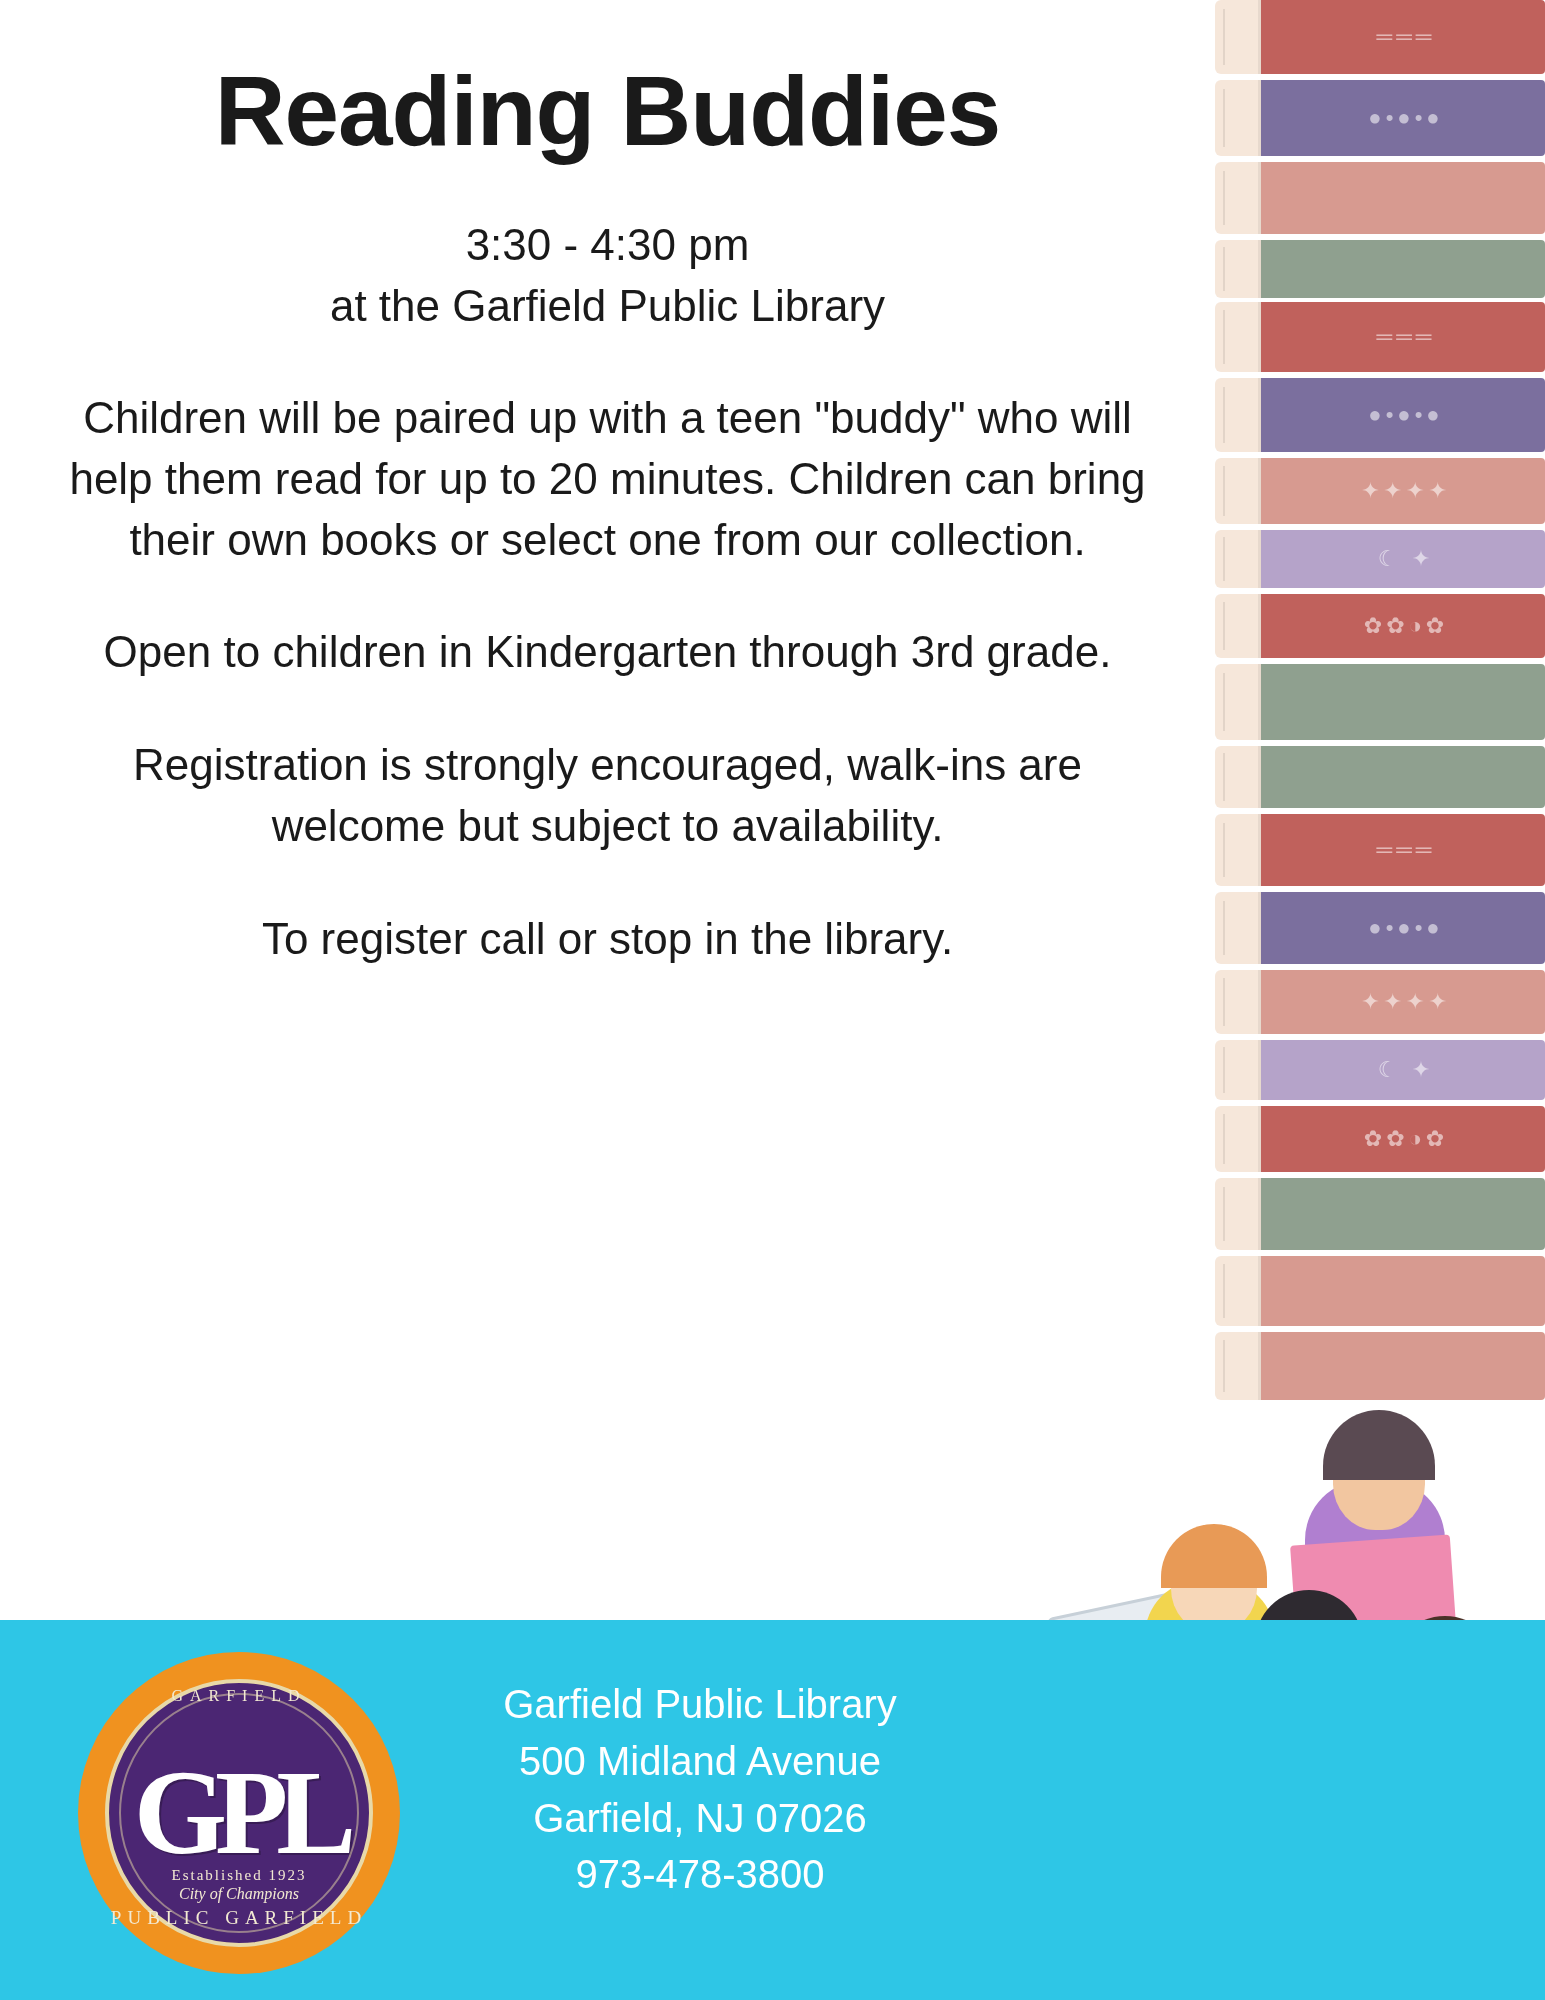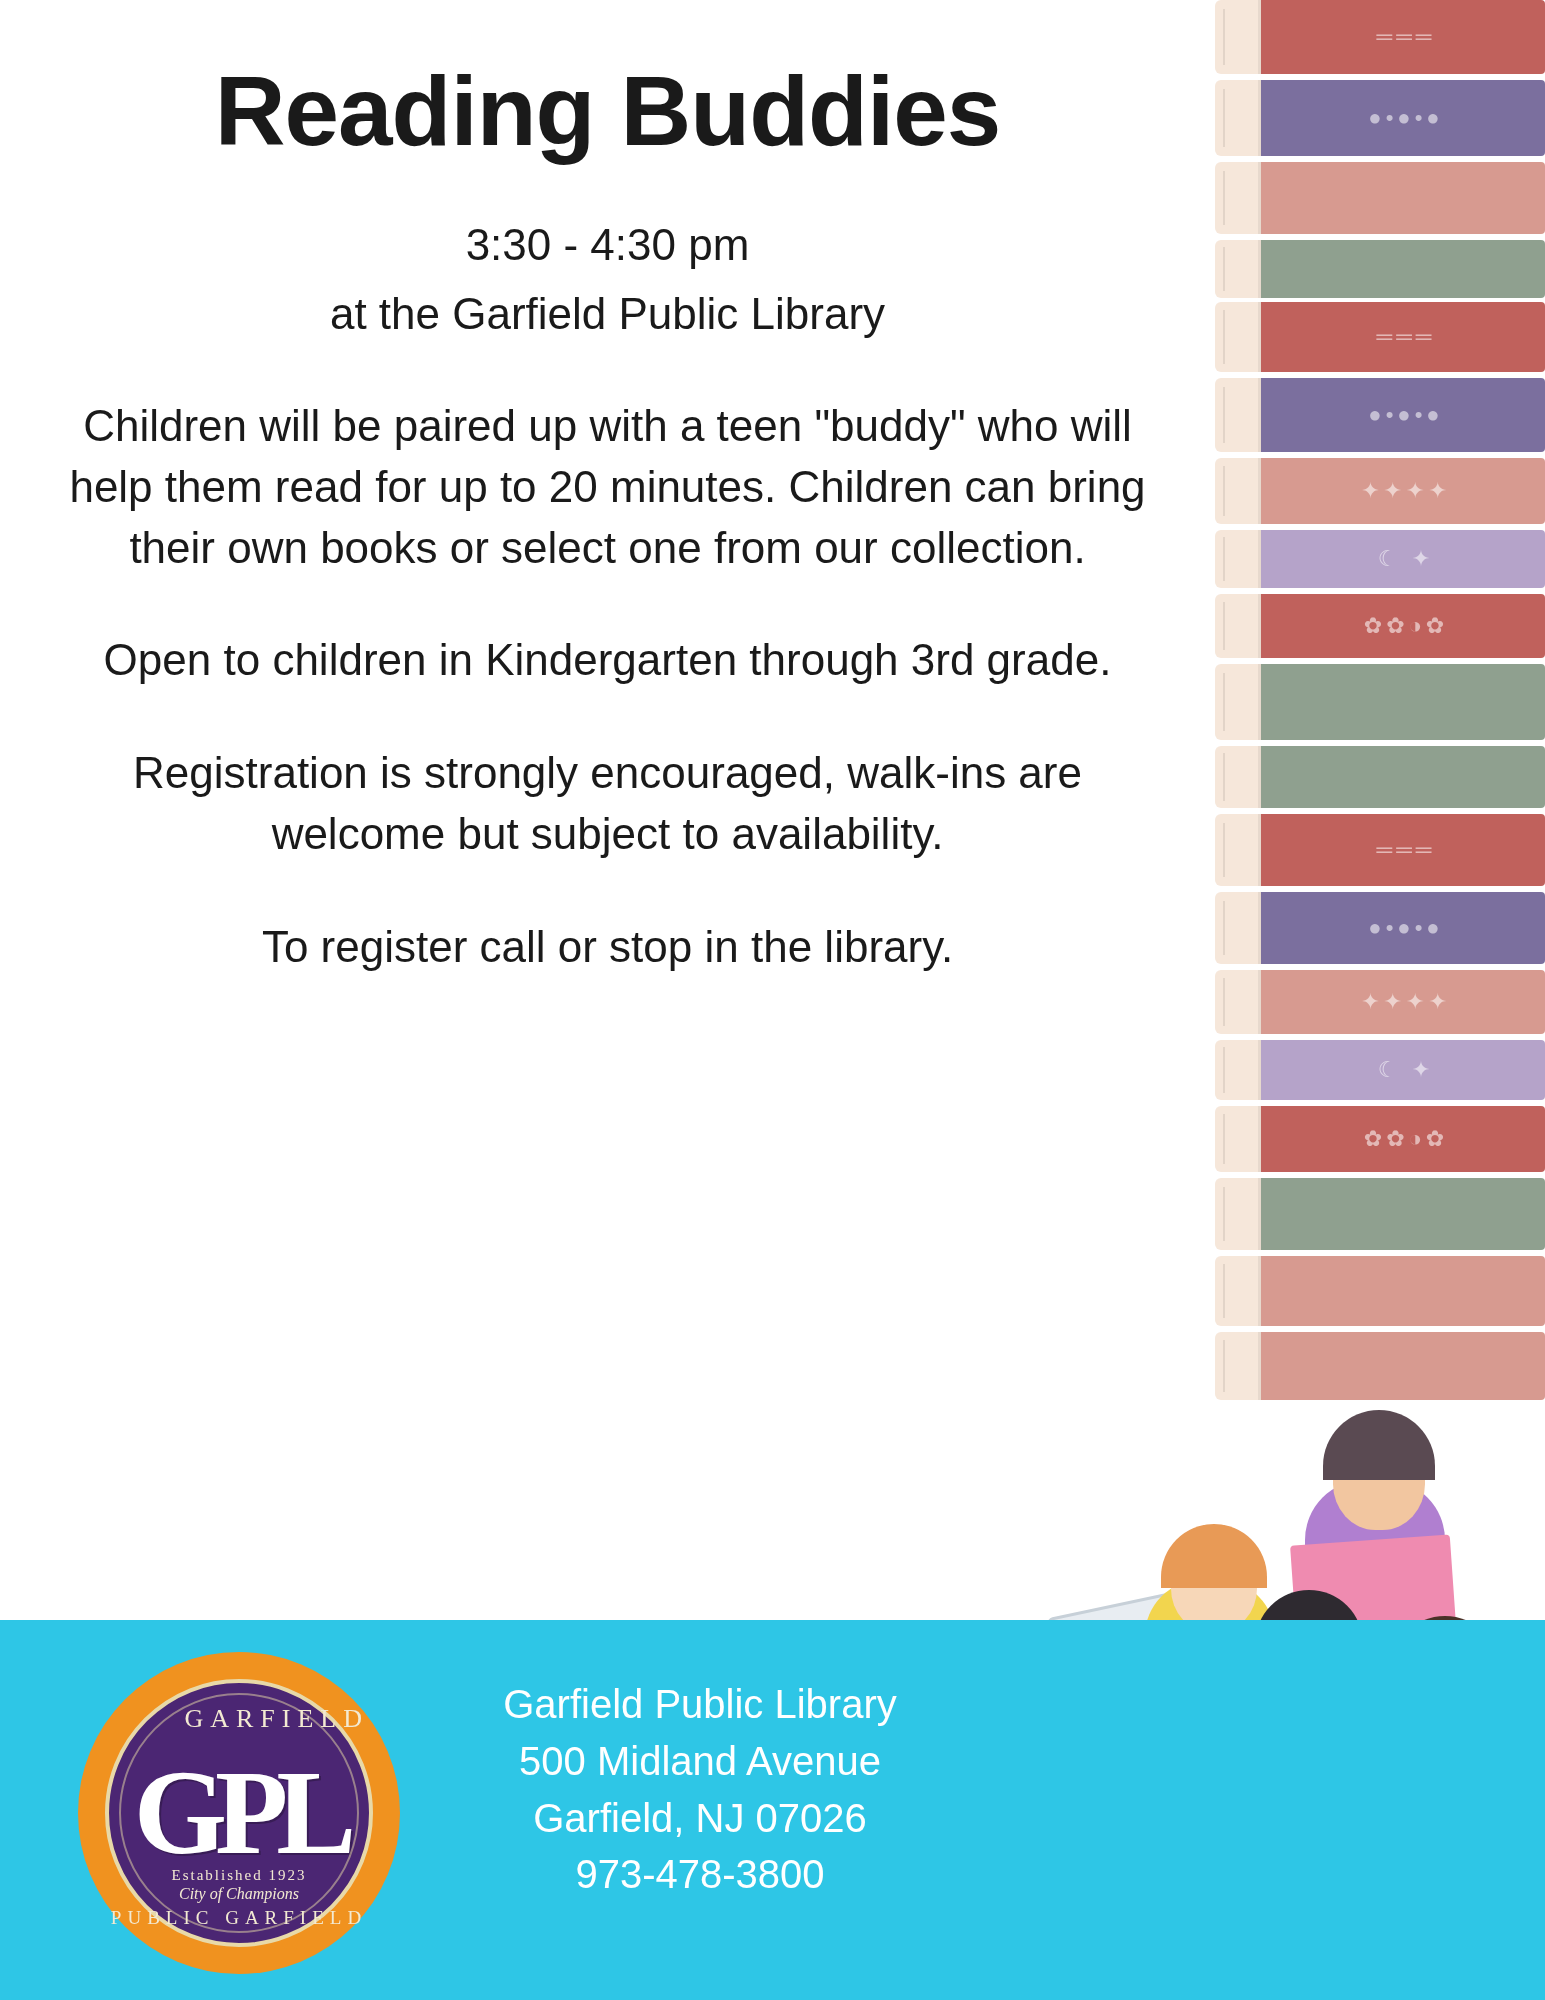--- a/index.html
+++ b/index.html
@@ -93,21 +93,21 @@
   }
   .subtitle {
     font-size: 46px;
     line-height: 1.25;
   }
   .para {
     font-size: 44px;
     line-height: 1.38;
     margin-top: 52px;
   }
-  .para.tight { margin-top: 8px; }
+  .para.tight { margin-top: 0; }
 
   
   .footer {
     position: absolute;
     left: 0;
     bottom: 0;
     width: 1545px;
     height: 380px;
     background: #2ec6e6;
   }
@@ -149,21 +149,21 @@
     line-height: 1;
     text-shadow: 2px 2px 0 rgba(0,0,0,0.25);
   }
   .seal-text-top, .seal-text-bottom, .seal-est, .seal-city {
     position: absolute;
     width: 100%;
     text-align: center;
     color: #f3ead2;
     font-family: "Liberation Serif", serif;
   }
-  .seal-text-top { top: 21px; font-size: 26px; letter-spacing: 7px; text-align: right; }
+  .seal-text-top { top: 4px; font-size: 16px; letter-spacing: 7px; }
   .seal-text-bottom { bottom: 14px; font-size: 19px; letter-spacing: 6px; }
   .seal-est { top: 184px; font-size: 15px; letter-spacing: 2px; }
   .seal-city { top: 202px; font-size: 16px; font-style: italic; }
 
   .address {
     position: absolute;
     left: 420px;
     top: 56px;
     width: 560px;
     text-align: center;

